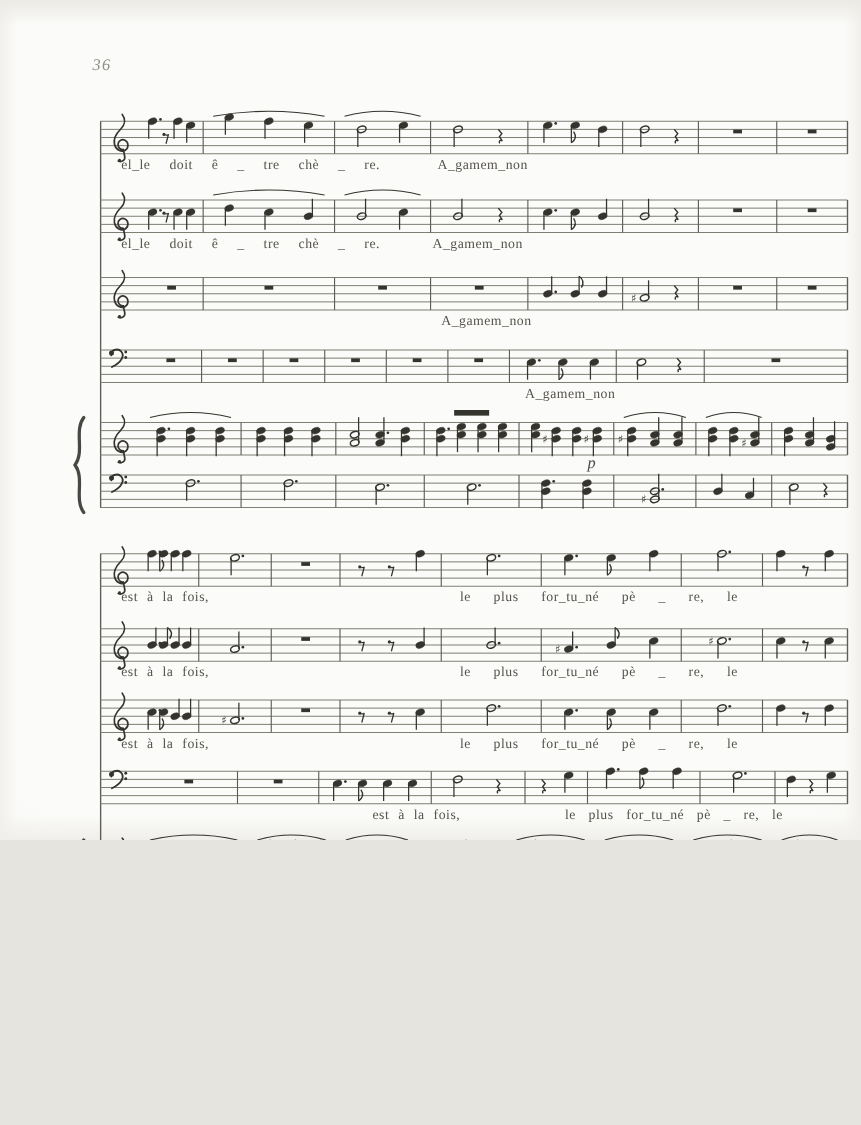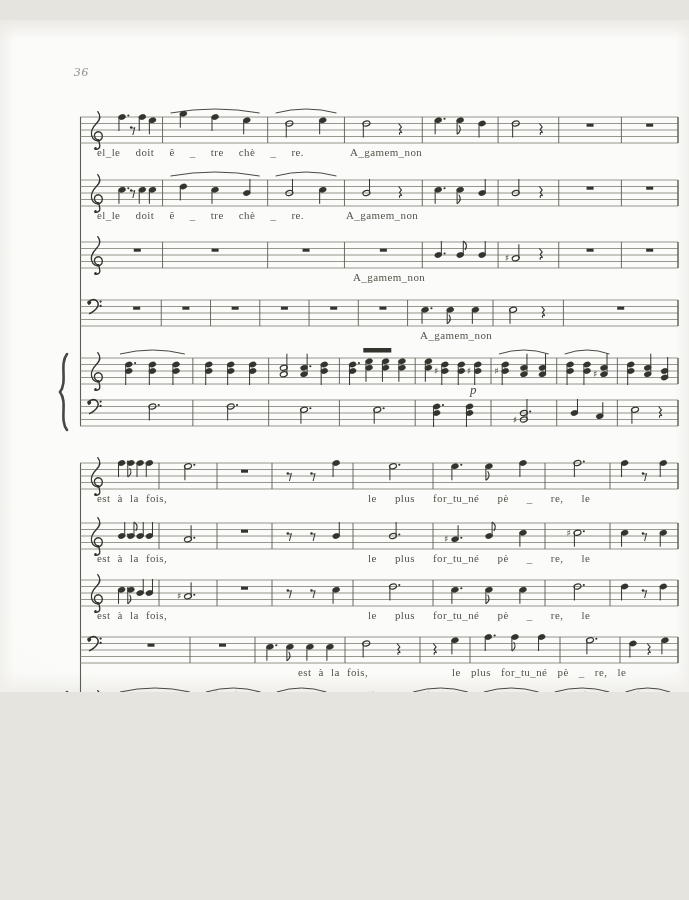--- a/index.html
+++ b/index.html
@@ -5,21 +5,20 @@
   html,body{margin:0;padding:0;background:#e6e4df;}
   .page{
     position:relative;width:689px;height:672px;overflow:hidden;
     background:
       linear-gradient(180deg,#eceae5 0%, rgba(250,250,248,0) 3%),
       linear-gradient(0deg,#f0efeb 0%, rgba(250,250,248,0) 3%),
       linear-gradient(90deg,#f1f0ec 0%, rgba(250,250,248,0) 2%),
       linear-gradient(270deg,#f1f0ec 0%, rgba(250,250,248,0) 2%),
       radial-gradient(130% 110% at 50% 45%, #fbfbf9 55%, #f0efeb 100%);
     font-family:"Liberation Serif","DejaVu Serif",serif;
-    margin-top:20px;
   }
   .page-number{
     position:absolute;left:74px;top:44px;
     font-style:italic;font-size:13px;color:#8f8d85;letter-spacing:1px;
   }
   .plate-mark{
     position:absolute;left:333px;top:760px;
     font-size:9px;color:#b5b3ab;
   }
   #score{position:absolute;left:0;top:0;}

